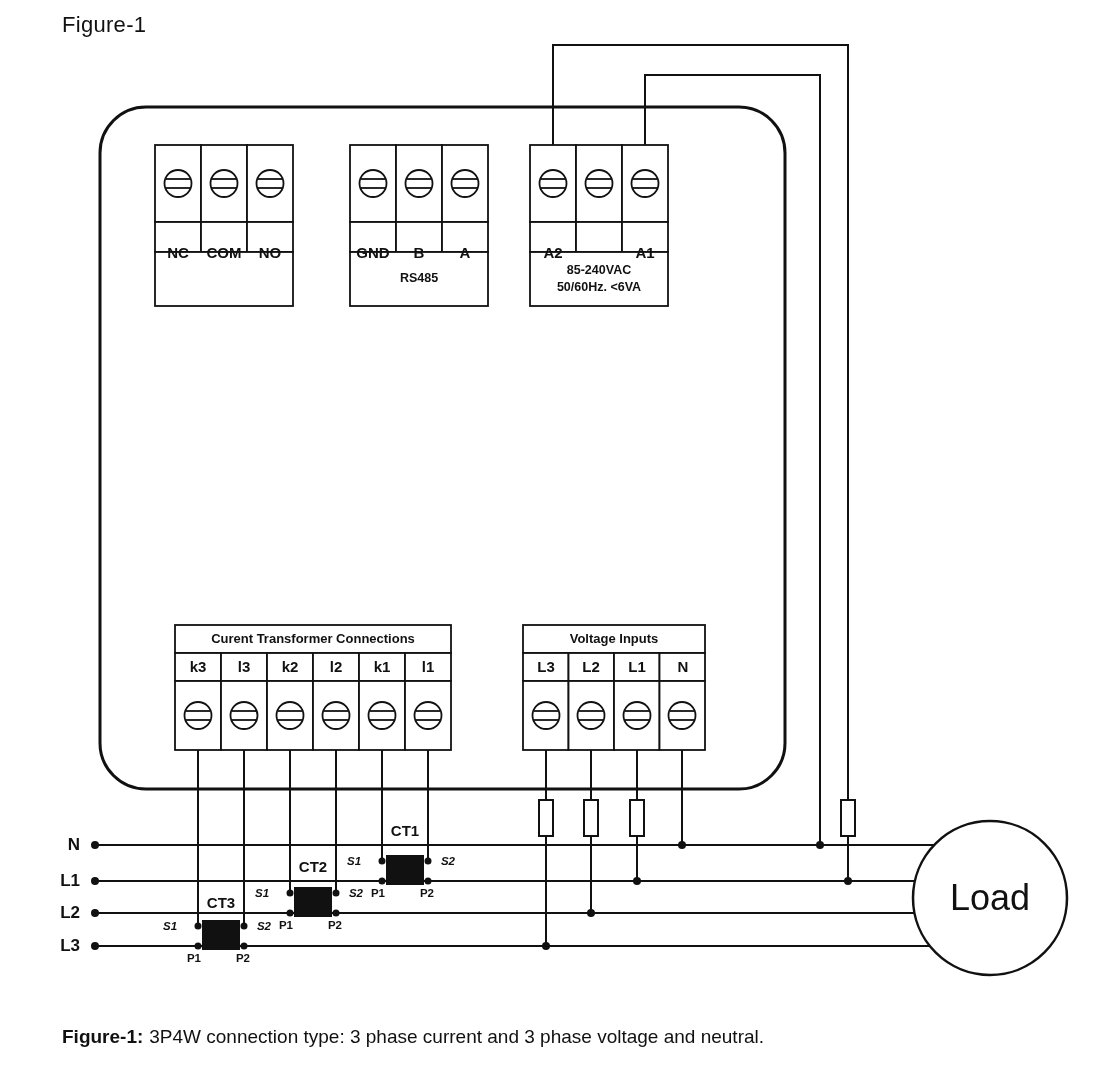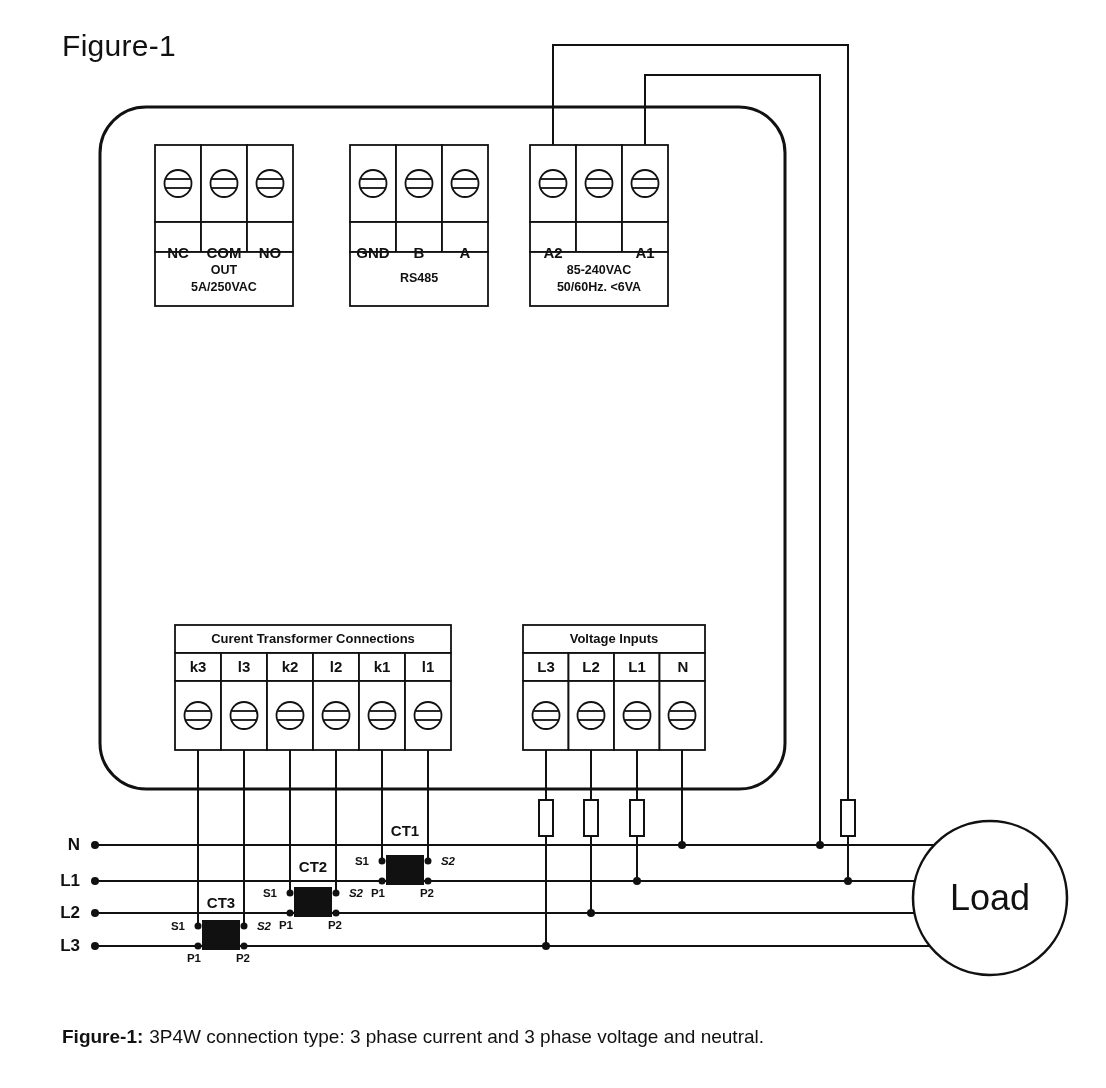--- a/index.html
+++ b/index.html
@@ -16,23 +16,23 @@
   .loadc{fill:#fff;stroke:#111;stroke-width:2.5;}
   .lbl{position:absolute;color:#111;}
   .tl{width:46px;height:30px;line-height:30px;font-size:15px;font-weight:700;text-align:center;margin-top:16px;}
   .tb{width:46px;height:28px;line-height:28px;font-size:15px;font-weight:700;text-align:center;}
   .hd{height:39px;line-height:28px;font-size:13px;font-weight:700;text-align:center;border-radius:8px;}
   .desc{width:138px;height:54px;font-size:12.5px;font-weight:700;text-align:center;
         display:flex;align-items:center;justify-content:center;white-space:pre-line;line-height:1.4;}
   .ln{width:40px;height:22px;line-height:22px;font-size:17px;font-weight:700;text-align:right;}
   .ctn{width:60px;height:16px;line-height:16px;font-size:15px;font-weight:700;text-align:center;}
   .sp{width:30px;height:16px;line-height:16px;font-size:11.5px;font-weight:700;}
-  .spr{text-align:center;}.spc{text-align:center;}.spl{text-align:center;font-style:italic;}
+  .spr{text-align:left;font-style:italic;}.spc{text-align:center;}.spl{text-align:center;font-style:italic;}
   .loadlbl{width:154px;height:44px;line-height:44px;font-size:36px;text-align:center;}
-  .title{font-size:30px;font-weight:500;letter-spacing:.3px;margin-top:17px;}
+  .title{font-size:22px;font-weight:500;letter-spacing:.3px;}
   .caption{font-size:19px;}
   .caption .b{font-weight:700;margin-right:6px;}
 </style>
 </head>
 <body>
 
 <div class="stage">
 
   <svg width="1106" height="1088" viewBox="0 0 1106 1088">
     <defs>
@@ -192,22 +192,20 @@
     </g>
 
     <circle class="loadc" cx="990" cy="898" r="77"></circle>
   </svg>
 
   <div class="lbl title" style="left:62px;top:12px">Figure-1</div>
 
   <div class="lbl tl" style="left:155px;top:222px">NC</div>
   <div class="lbl tl" style="left:201px;top:222px">COM</div>
   <div class="lbl tl" style="left:247px;top:222px">NO</div>
-  <div class="lbl desc" style="left:155px;top:252px">OUT
-5A/250VAC</div>
 
   <div class="lbl tl" style="left:350px;top:222px">GND</div>
   <div class="lbl tl" style="left:396px;top:222px">B</div>
   <div class="lbl tl" style="left:442px;top:222px">A</div>
   <div class="lbl desc" style="left:350px;top:252px">RS485</div>
 
   <div class="lbl tl" style="left:530px;top:222px">A2</div>
   <div class="lbl tl" style="left:576px;top:222px"></div>
   <div class="lbl tl" style="left:622px;top:222px">A1</div>
   <div class="lbl desc" style="left:530px;top:252px">85-240VAC

